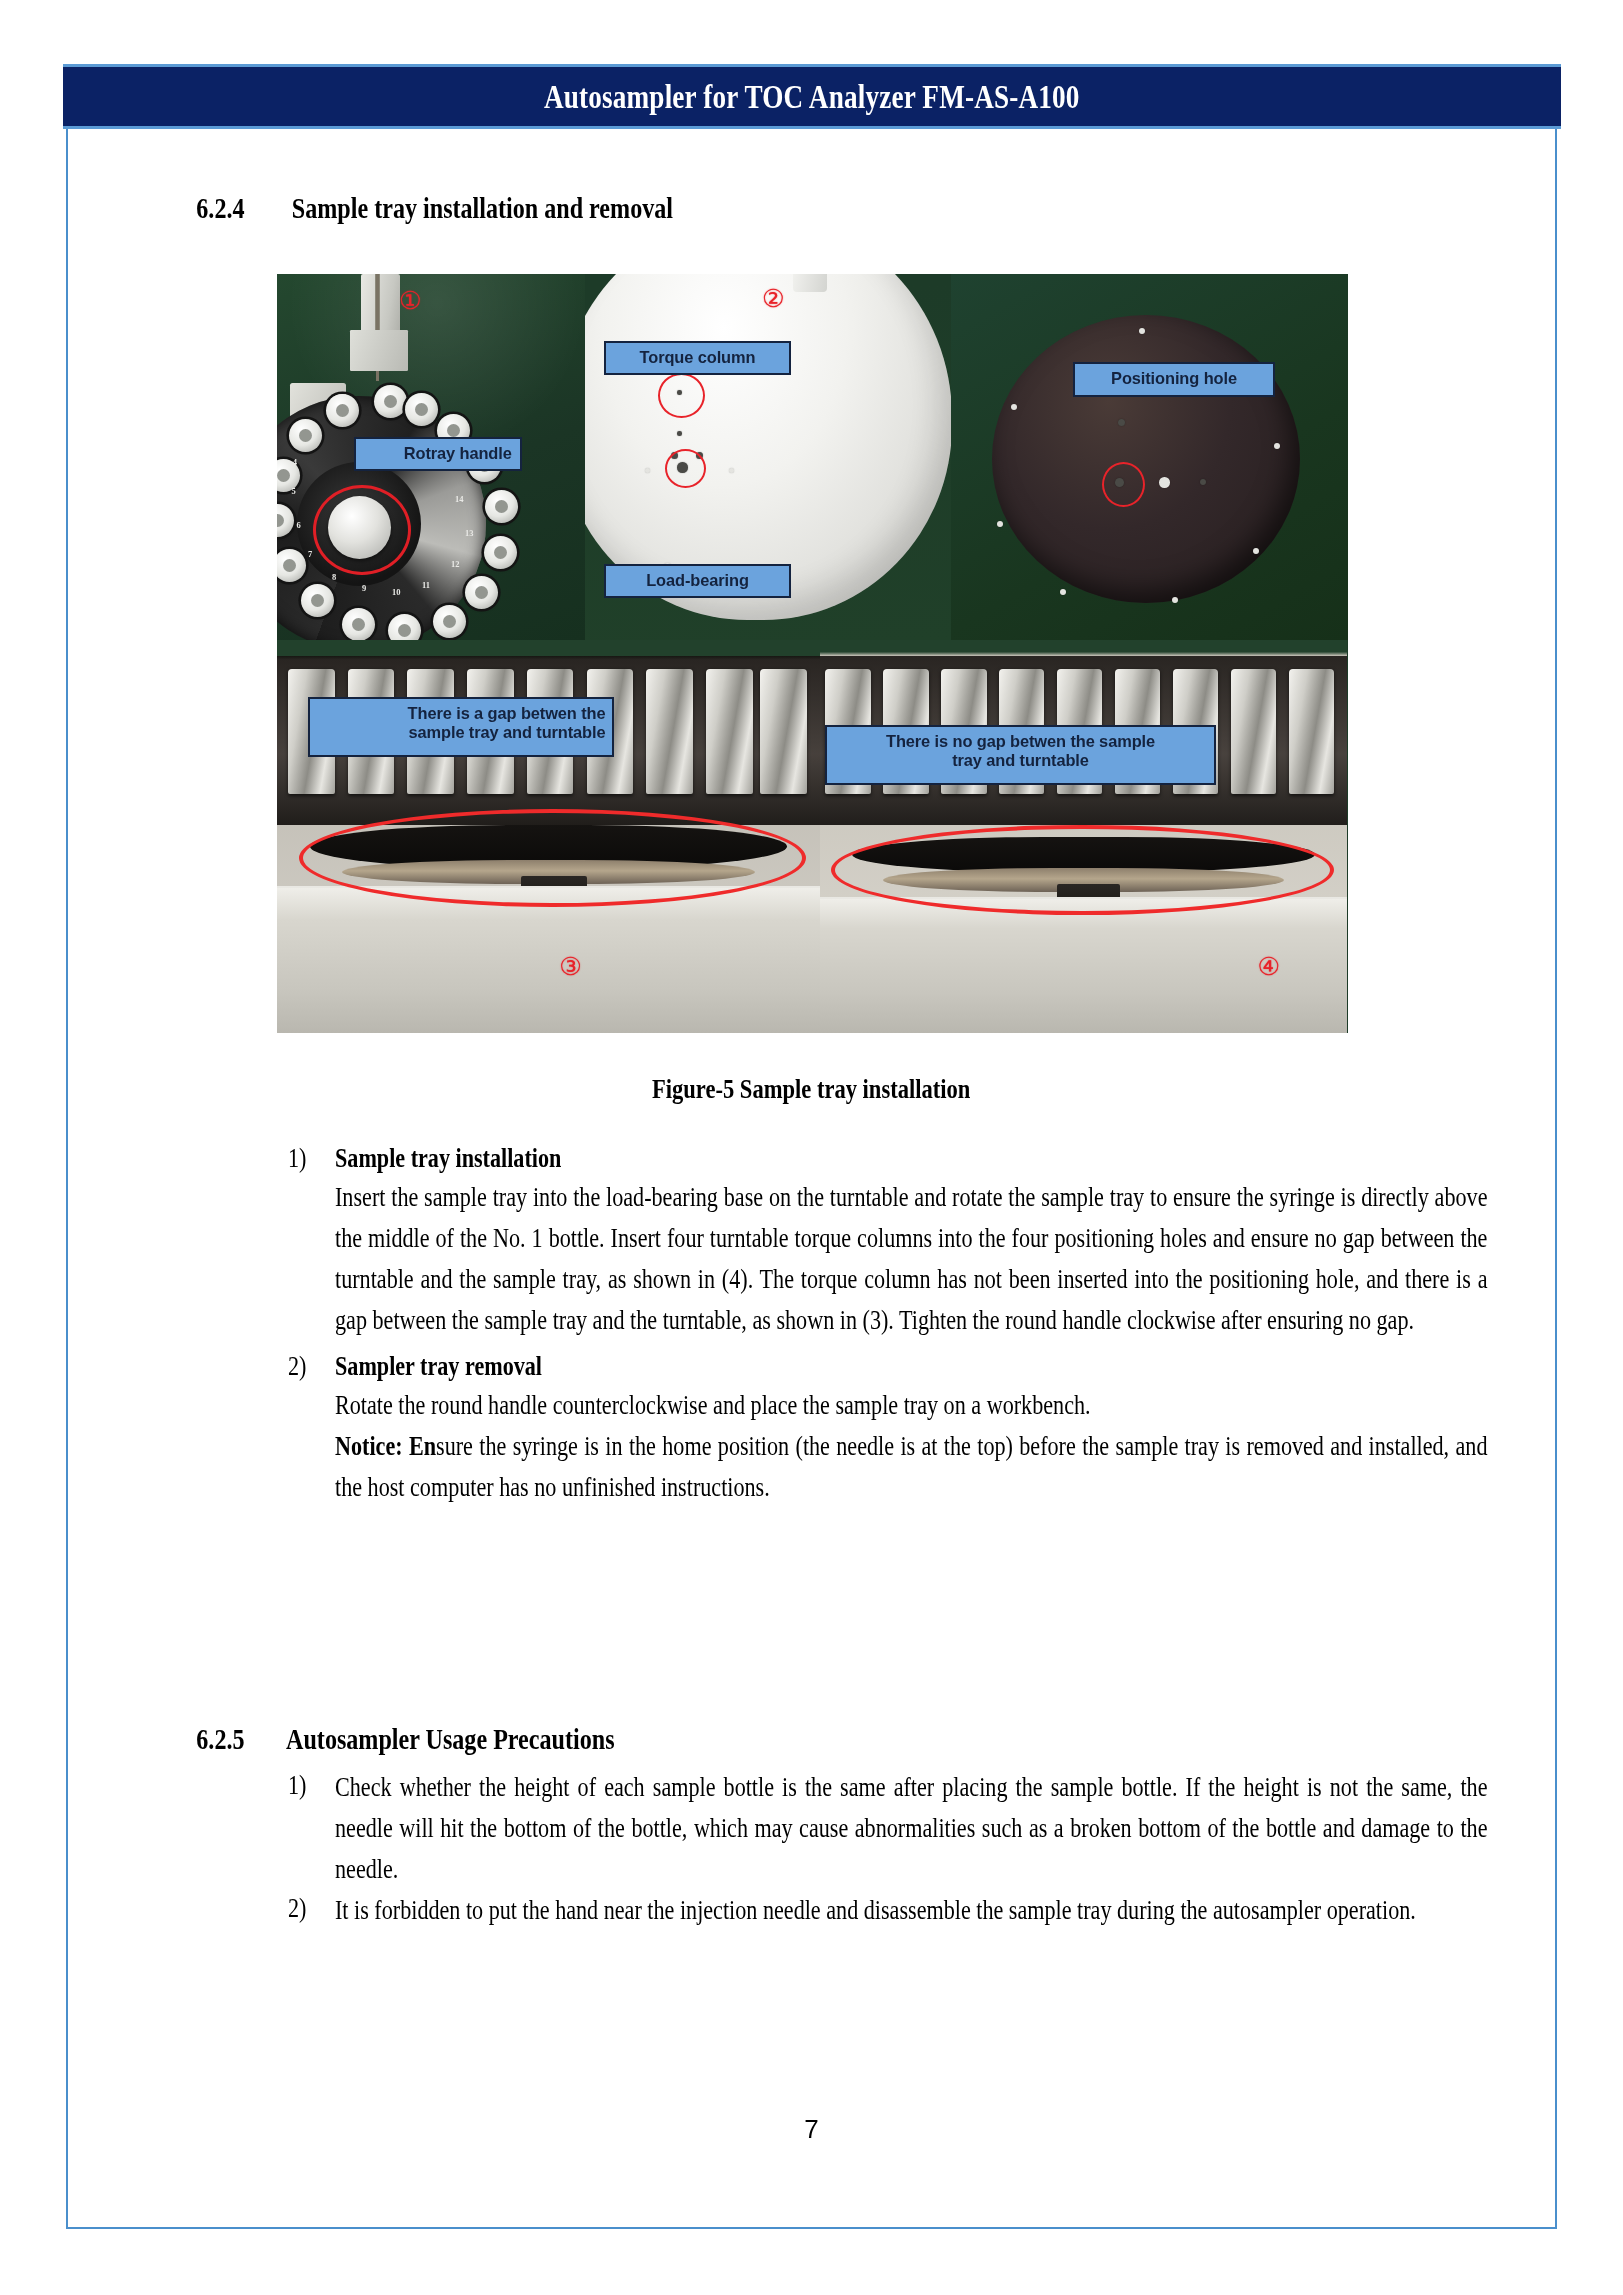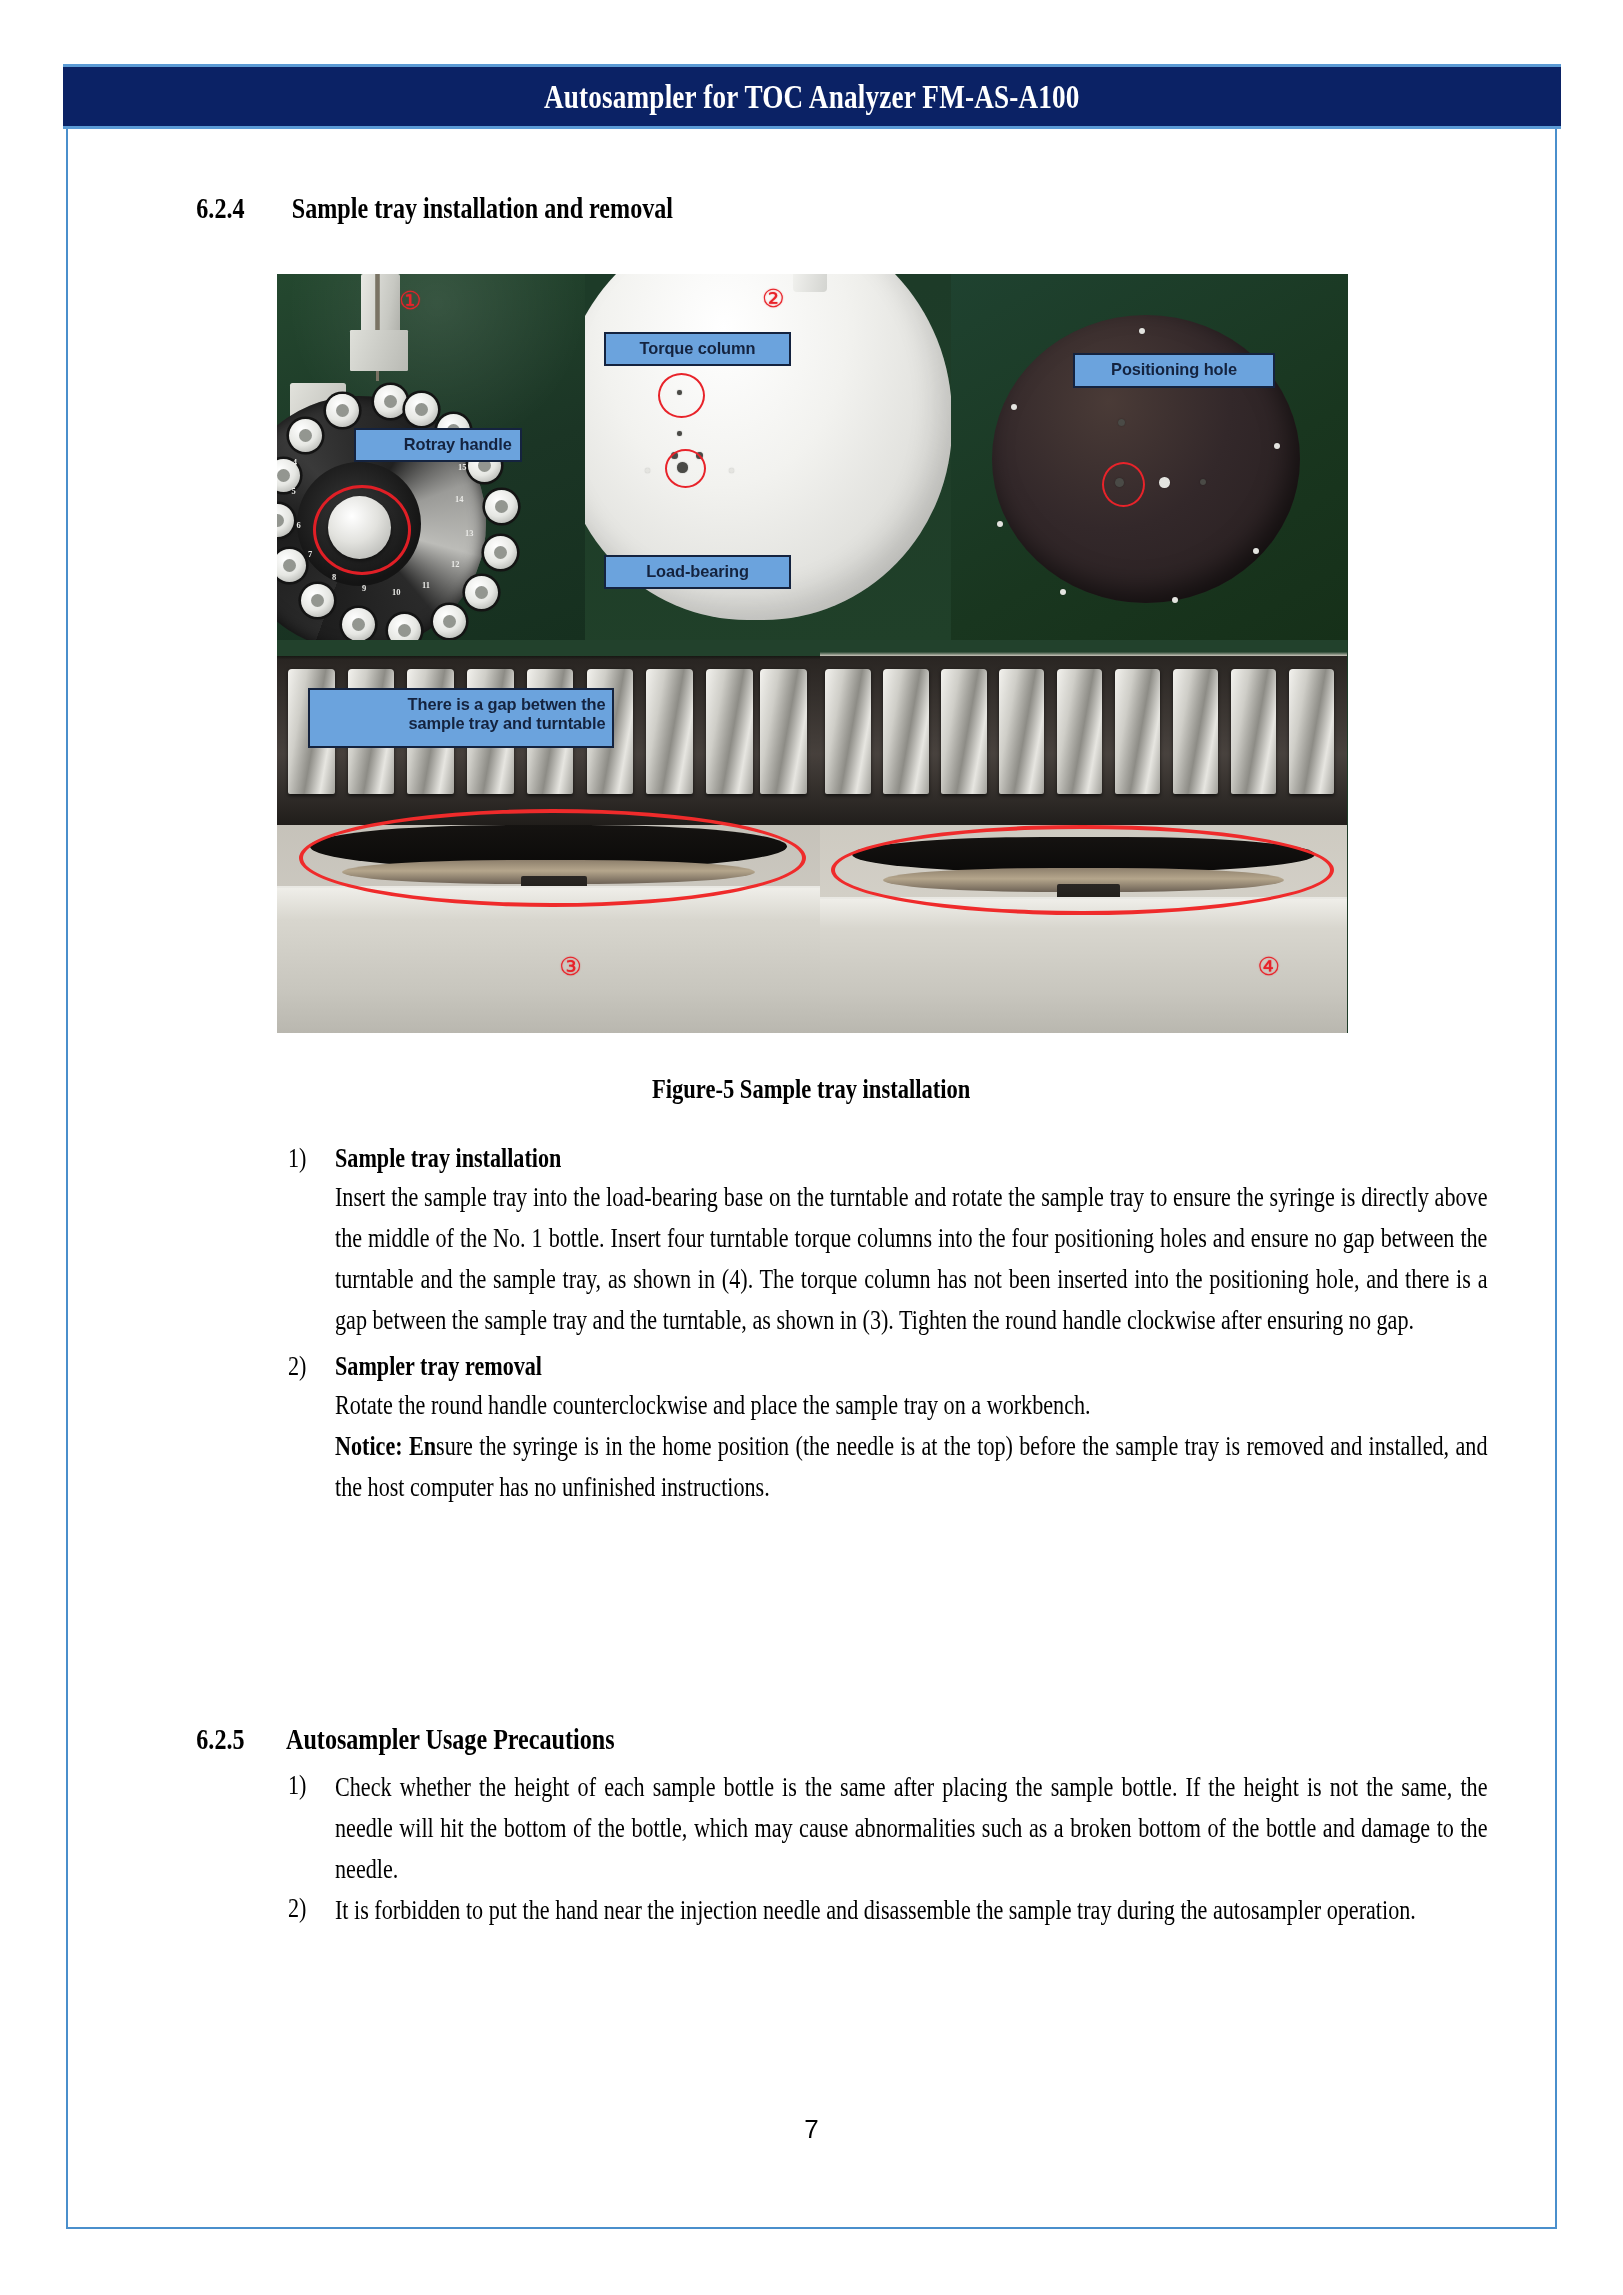--- a/index.html
+++ b/index.html
@@ -286,20 +286,21 @@
     border: 2.6px solid #14233f;
     color: #14233f;
     font-family: "Liberation Sans", "DejaVu Sans", sans-serif;
     font-weight: bold;
     font-size: 16.4px;
     line-height: 1.18;
     text-align: center;
     padding: 4.6px 6.5px;
     box-sizing: border-box;
     letter-spacing: -0.1px;
+    margin-top: 9px;
   }
   .callout .tail {
     position: absolute;
     width: 0; height: 0;
   }
 
   
   .fig-caption {
     position: absolute;
     left: 0; right: 0;
@@ -576,20 +577,28 @@
 
         <div class="callout" style="left:31px; top:414px; width:306px; height:60px;text-align:right;">
           <span>There is a gap betwen the</span><br>
           <span>sample tray and turntable</span>
           <svg class="tail" style="left:196px; top:57px;" width="81" height="71" viewBox="0 0 124 108">
             <polygon points="0,0 116,0 0,104" fill="#6ba3dd" stroke="#14233f" stroke-width="4"></polygon>
             <rect x="0" y="-4" width="116" height="8" fill="#6ba3dd"></rect>
           </svg>
         </div>
 
+        <div class="callout" style="left:548px; top:442px; width:391px; height:60px;">
+          <span>There is no gap betwen the sample</span><br>
+          <span>tray and turntable</span>
+          <svg class="tail" style="left:274px; top:57px;" width="84" height="73" viewBox="0 0 128 112">
+            <polygon points="0,0 120,0 0,108" fill="#6ba3dd" stroke="#14233f" stroke-width="4"></polygon>
+            <rect x="0" y="-4" width="120" height="8" fill="#6ba3dd"></rect>
+          </svg>
+        </div>
 
       </div>
     </div>
 
     <div class="fig-caption">
       <span>Figure-5 Sample tray installation</span>
     </div>
 
     <div class="list" style="top:1140px;">
 

